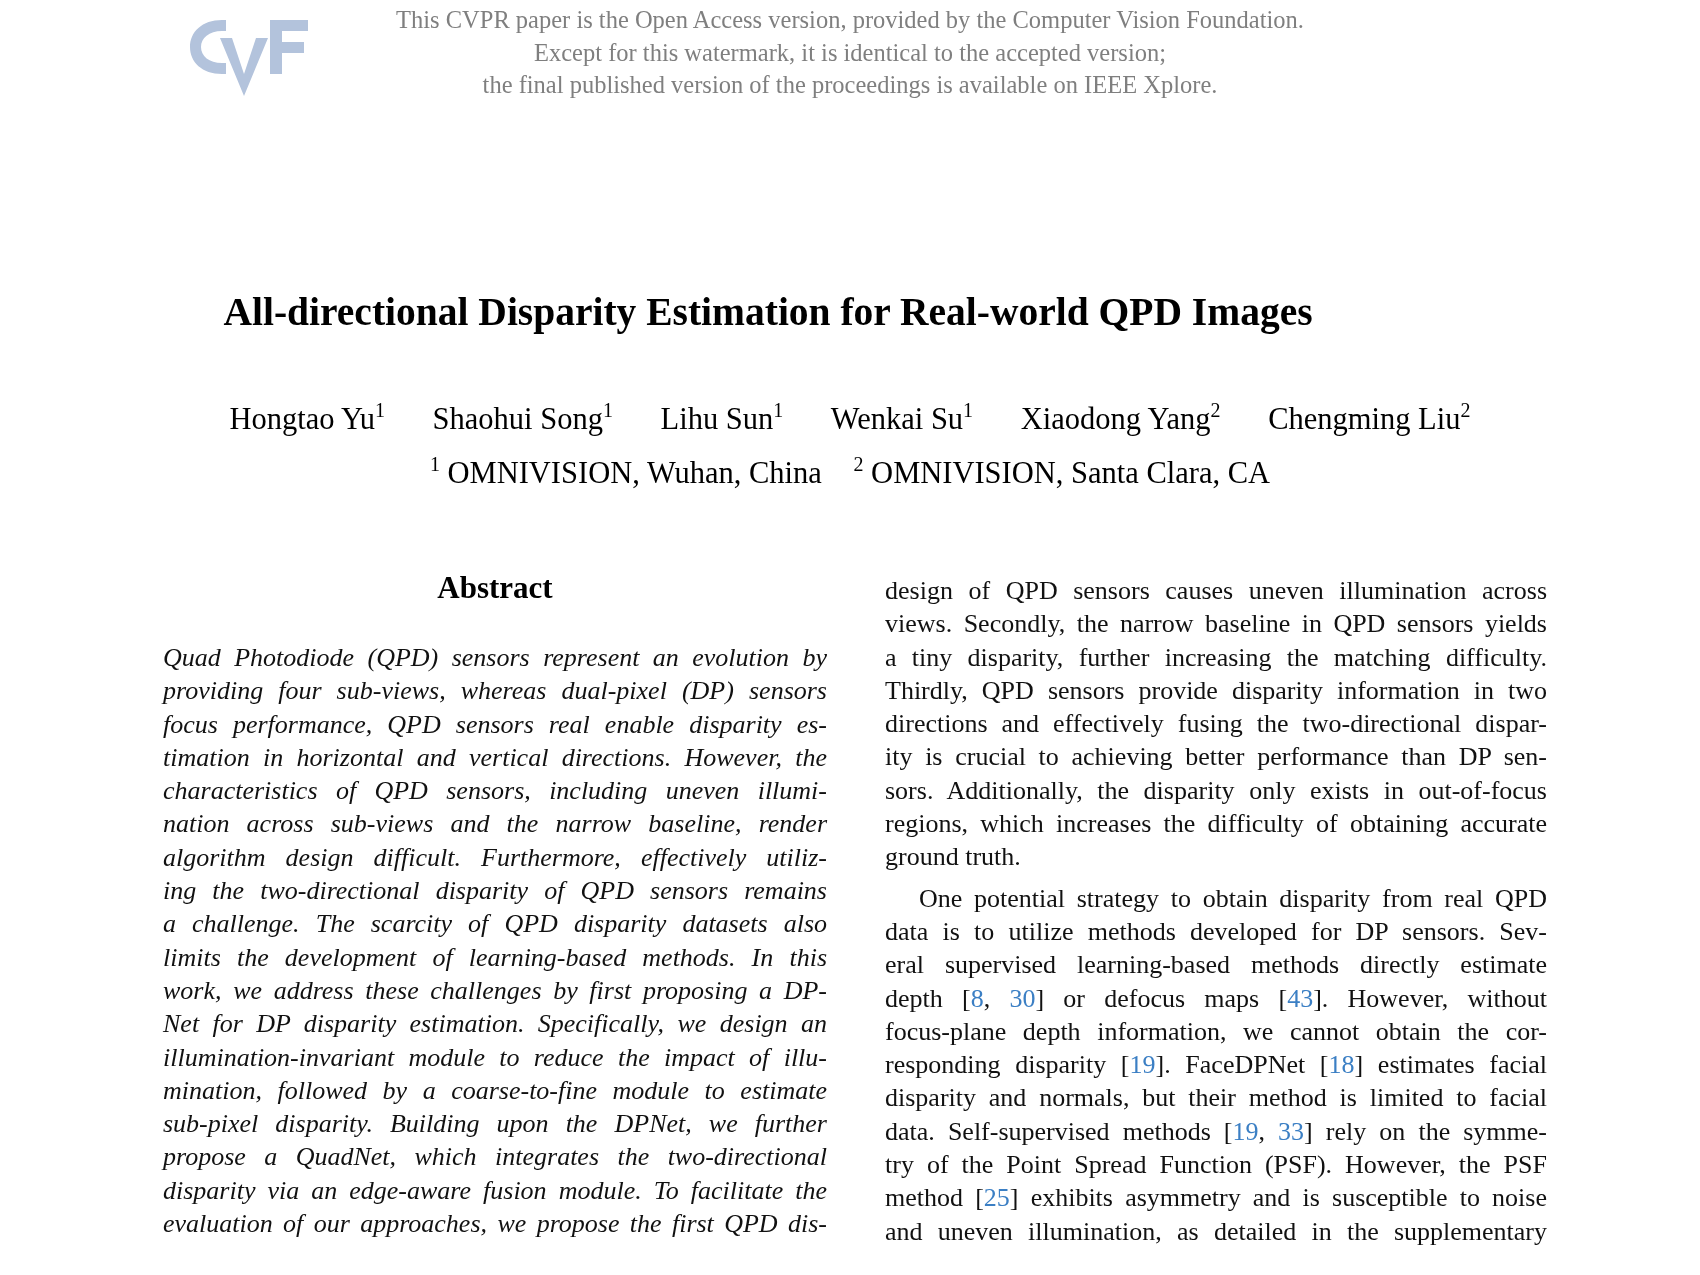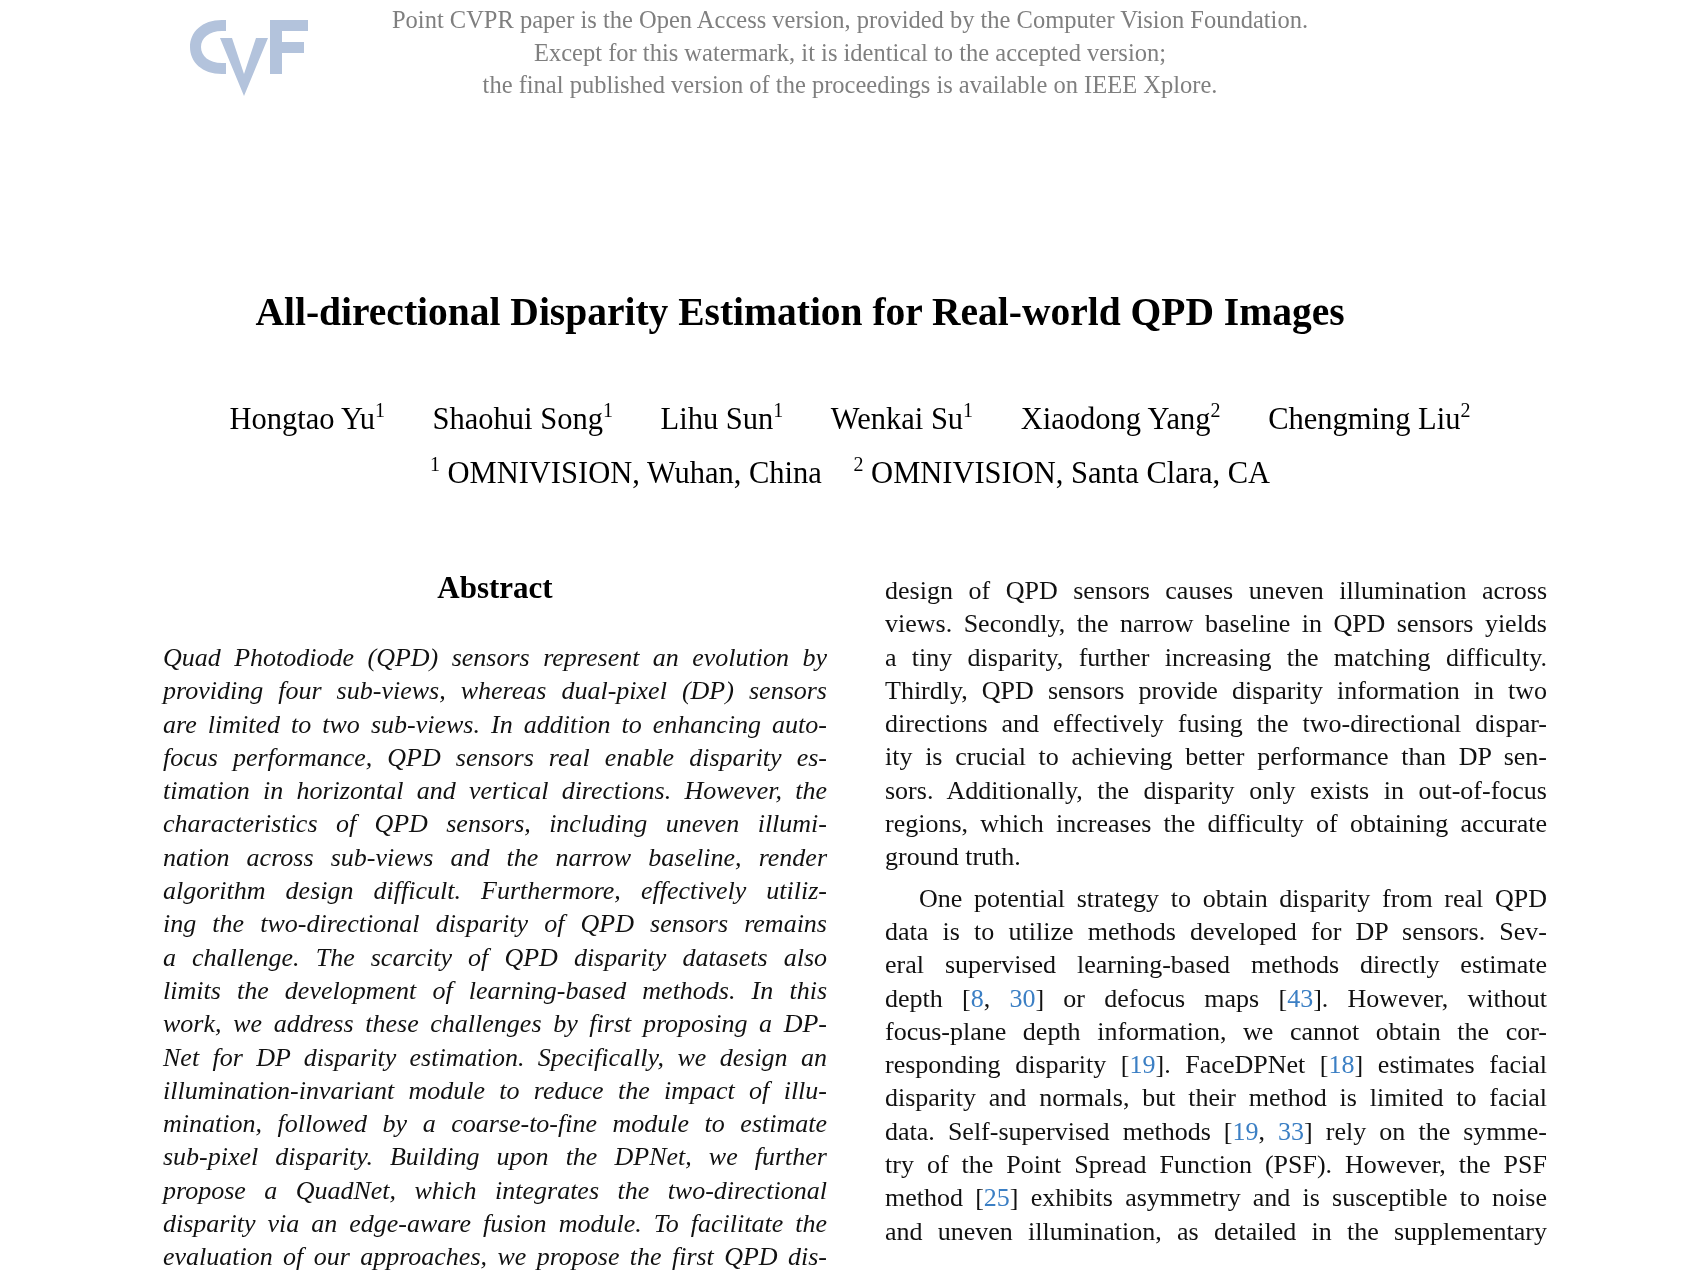--- a/index.html
+++ b/index.html
@@ -10,21 +10,21 @@
   .logo {
     position: absolute; left: 186px; top: 14px; width: 124px; height: 82px;
   }
   .watermark {
     position: absolute; left: 330px; top: 4px; width: 1040px;
     text-align: center; color: #7f7f7f; font-size: 24.5px; line-height: 32.5px;
   }
   .watermark div { white-space: nowrap; }
   .title {
     position: absolute; left: 0; width: 1536px; top: 288px;
-    text-align: center; font-weight: bold; font-size: 39.5px; line-height: 48px; color: #000; margin-left: 32px;
+    text-align: center; font-weight: bold; font-size: 39.5px; line-height: 48px; color: #000;
   }
   .authors {
     position: absolute; left: 0; width: 1700px; top: 399px;
     text-align: center; font-size: 30.5px; line-height: 40px; color: #000;
   }
   .authors .a { margin: 0 20px; white-space: nowrap; }
   .authors sup, .affils sup { font-size: 20px; vertical-align: 12px; line-height: 0; }
   .affils {
     position: absolute; left: 0; width: 1700px; top: 453px;
     text-align: center; font-size: 30.5px; line-height: 40px; color: #000;
@@ -51,21 +51,21 @@
 
 <svg class="logo" viewBox="0 0 124 82">
   <g fill="#b3c3dc">
     <path d="M36 6 C16 6 4 18 4 33 C4 48 16 60 36 60 L40 60 L40 49 L36 49 C23 49 15 42 15 33 C15 24 23 17 36 17 L40 17 L40 6 Z"></path>
     <path d="M34 24 L46 24 L58 60 L70 24 L82 24 L58 82 Z"></path>
     <path d="M84 6 L122 6 L122 17 L96 17 L96 28 L118 28 L118 39 L96 39 L96 60 L84 60 Z"></path>
   </g>
 </svg>
 
 <div class="watermark">
-  <div>Point CVPR paper is the Open Access version, provided by the Computer Vision Foundation.</div>
+  <div>This CVPR paper is the Open Access version, provided by the Computer Vision Foundation.</div>
   <div>Except for this watermark, it is identical to the accepted version;</div>
   <div>the final published version of the proceedings is available on IEEE Xplore.</div>
 </div>
 
 <div class="title">All-directional Disparity Estimation for Real-world QPD Images</div>
 
 <div class="authors">
   <span class="a"><span>Hongtao Yu</span><sup>1</sup></span>
   <span class="a"><span>Shaohui Song</span><sup>1</sup></span>
   <span class="a"><span>Lihu Sun</span><sup>1</sup></span>
@@ -77,21 +77,20 @@
 <div class="affils">
   <span class="f"><sup>1</sup> <span>OMNIVISION, Wuhan, China</span></span>
   <span class="f"><sup>2</sup> <span>OMNIVISION, Santa Clara, CA</span></span>
 </div>
 
 <div class="abstract-heading">Abstract</div>
 
 <div class="col col-left">
   <span class="line">Quad Photodiode (QPD) sensors represent an evolution by</span>
   <span class="line">providing four sub-views, whereas dual-pixel (DP) sensors</span>
-  <span class="line">are limited to two sub-views. In addition to enhancing auto-</span>
   <span class="line">focus performance, QPD sensors real enable disparity es-</span>
   <span class="line">timation in horizontal and vertical directions. However, the</span>
   <span class="line">characteristics of QPD sensors, including uneven illumi-</span>
   <span class="line">nation across sub-views and the narrow baseline, render</span>
   <span class="line">algorithm design difficult.  Furthermore, effectively utiliz-</span>
   <span class="line">ing the two-directional disparity of QPD sensors remains</span>
   <span class="line">a challenge.  The scarcity of QPD disparity datasets also</span>
   <span class="line">limits the development of learning-based methods.  In this</span>
   <span class="line">work, we address these challenges by first proposing a DP-</span>
   <span class="line">Net for DP disparity estimation. Specifically, we design an</span>

